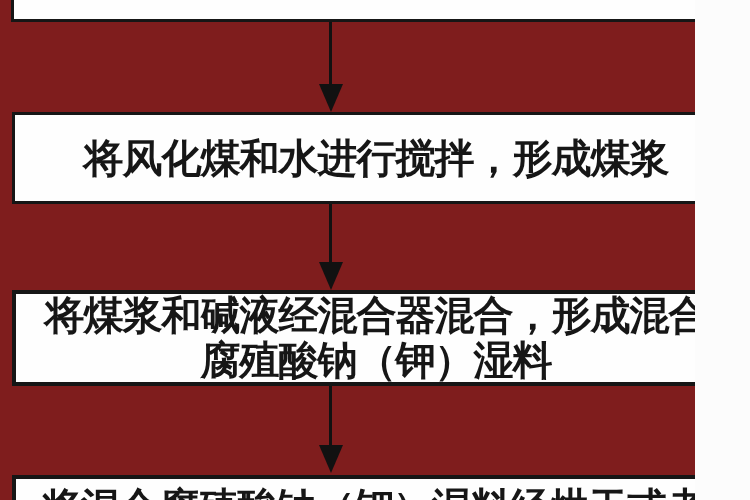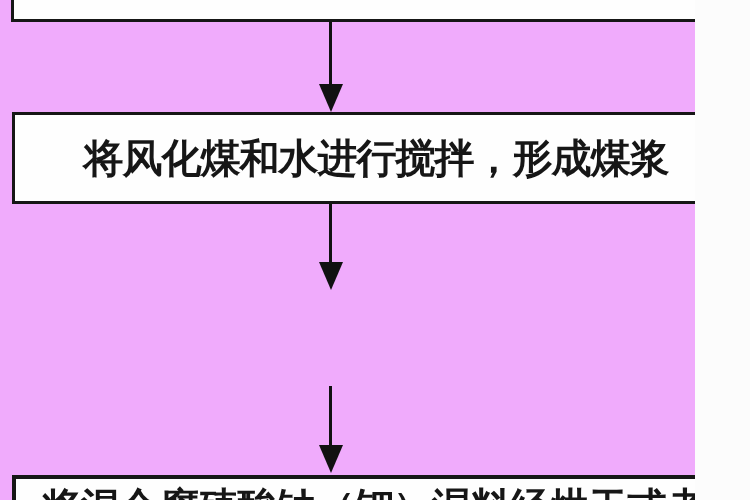--- a/index.html
+++ b/index.html
@@ -5,21 +5,21 @@
   html, body {
     margin: 0;
     padding: 0;
     background: #fcfcfc;
   }
   .screen {
     position: relative;
     width: 695px;
     height: 500px;
     overflow: hidden;
-    background: #f0abfc;
+    background: #7f1d1d;
     font-family: "Liberation Serif", "DejaVu Serif", serif;
     color: #161616;
   }
   .flow-box {
     position: absolute;
     box-sizing: border-box;
     background: #fefefe;
     border: 3px solid #161616;
     display: flex;
     flex-direction: column;
@@ -84,20 +84,24 @@
   <div class="arrow-stem stem-1"></div>
   <div class="arrow-head head-1"></div>
 
   <div class="flow-box box-2">
     <span class="box-line">将风化煤和水进行搅拌，形成煤浆</span>
   </div>
 
   <div class="arrow-stem stem-2"></div>
   <div class="arrow-head head-2"></div>
 
+  <div class="flow-box box-3">
+    <span class="box-line">将煤浆和碱液经混合器混合，形成混合</span>
+    <span class="box-line">腐殖酸钠（钾）湿料</span>
+  </div>
 
   <div class="arrow-stem stem-3"></div>
   <div class="arrow-head head-3"></div>
 
   <div class="flow-box box-4">
     <span class="box-line">将混合腐殖酸钠（钾）湿料经烘干或者</span>
   </div>
 
 </div>
 

